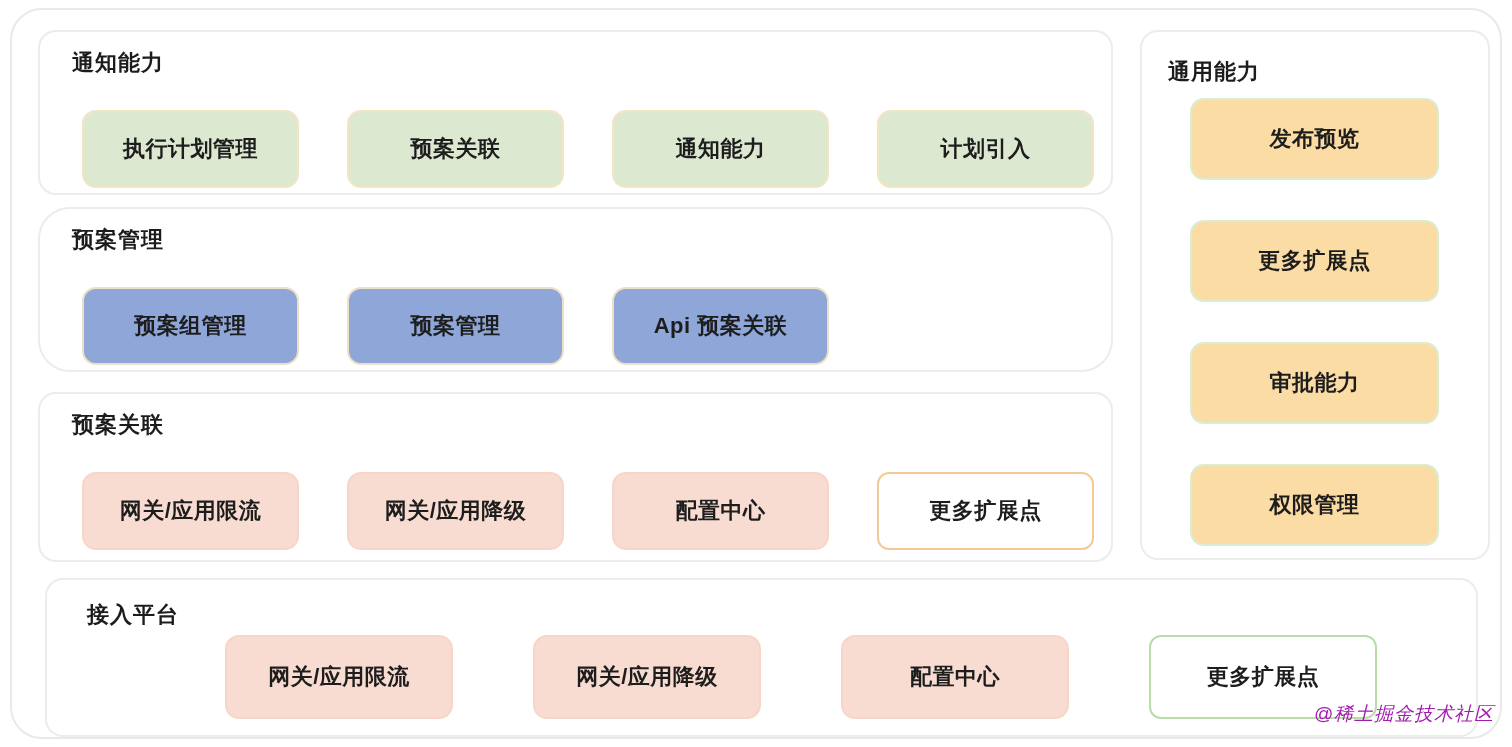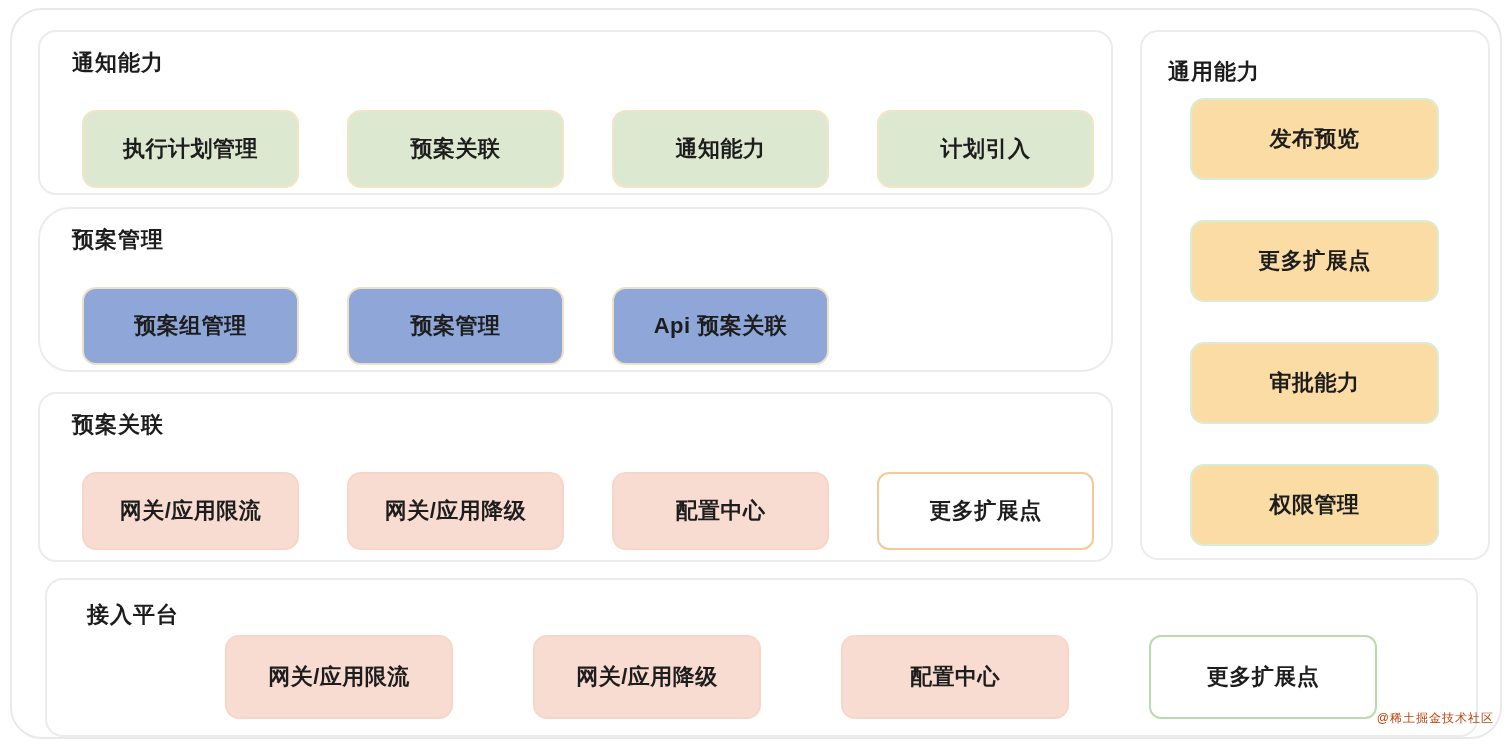--- a/index.html
+++ b/index.html
@@ -79,24 +79,25 @@
   .card-green  { background:#dce9d0; border:2px solid #f3e4c5; }
   .card-blue   { background:#8ea6d8; border:2px solid #eee0c6; }
   .card-pink   { background:#f9dcd1; border:2px solid #f7d6c8; }
   .card-orange { background:#fbdca4; border:2px solid #d9edd3; }
   .card-outline-orange { background:#ffffff; border:2px solid #f3ca97; border-radius:12px; }
   .card-outline-green  { background:#ffffff; border:2px solid #b9dcab; border-radius:12px; }
 
   .watermark {
     position:absolute;
     right:18px; bottom:20px;
-    font-size:12px;
-    color:#c2410c;
+    font-size:19px;
+    color:#a21caf;
     letter-spacing:1px;
     white-space:nowrap;
+    font-style:italic;
   }
 </style>
 </head>
 <body>
 
 <div class="canvas">
 
   <div class="frame"></div>
 
   <div class="section" id="sec-orchestration">

